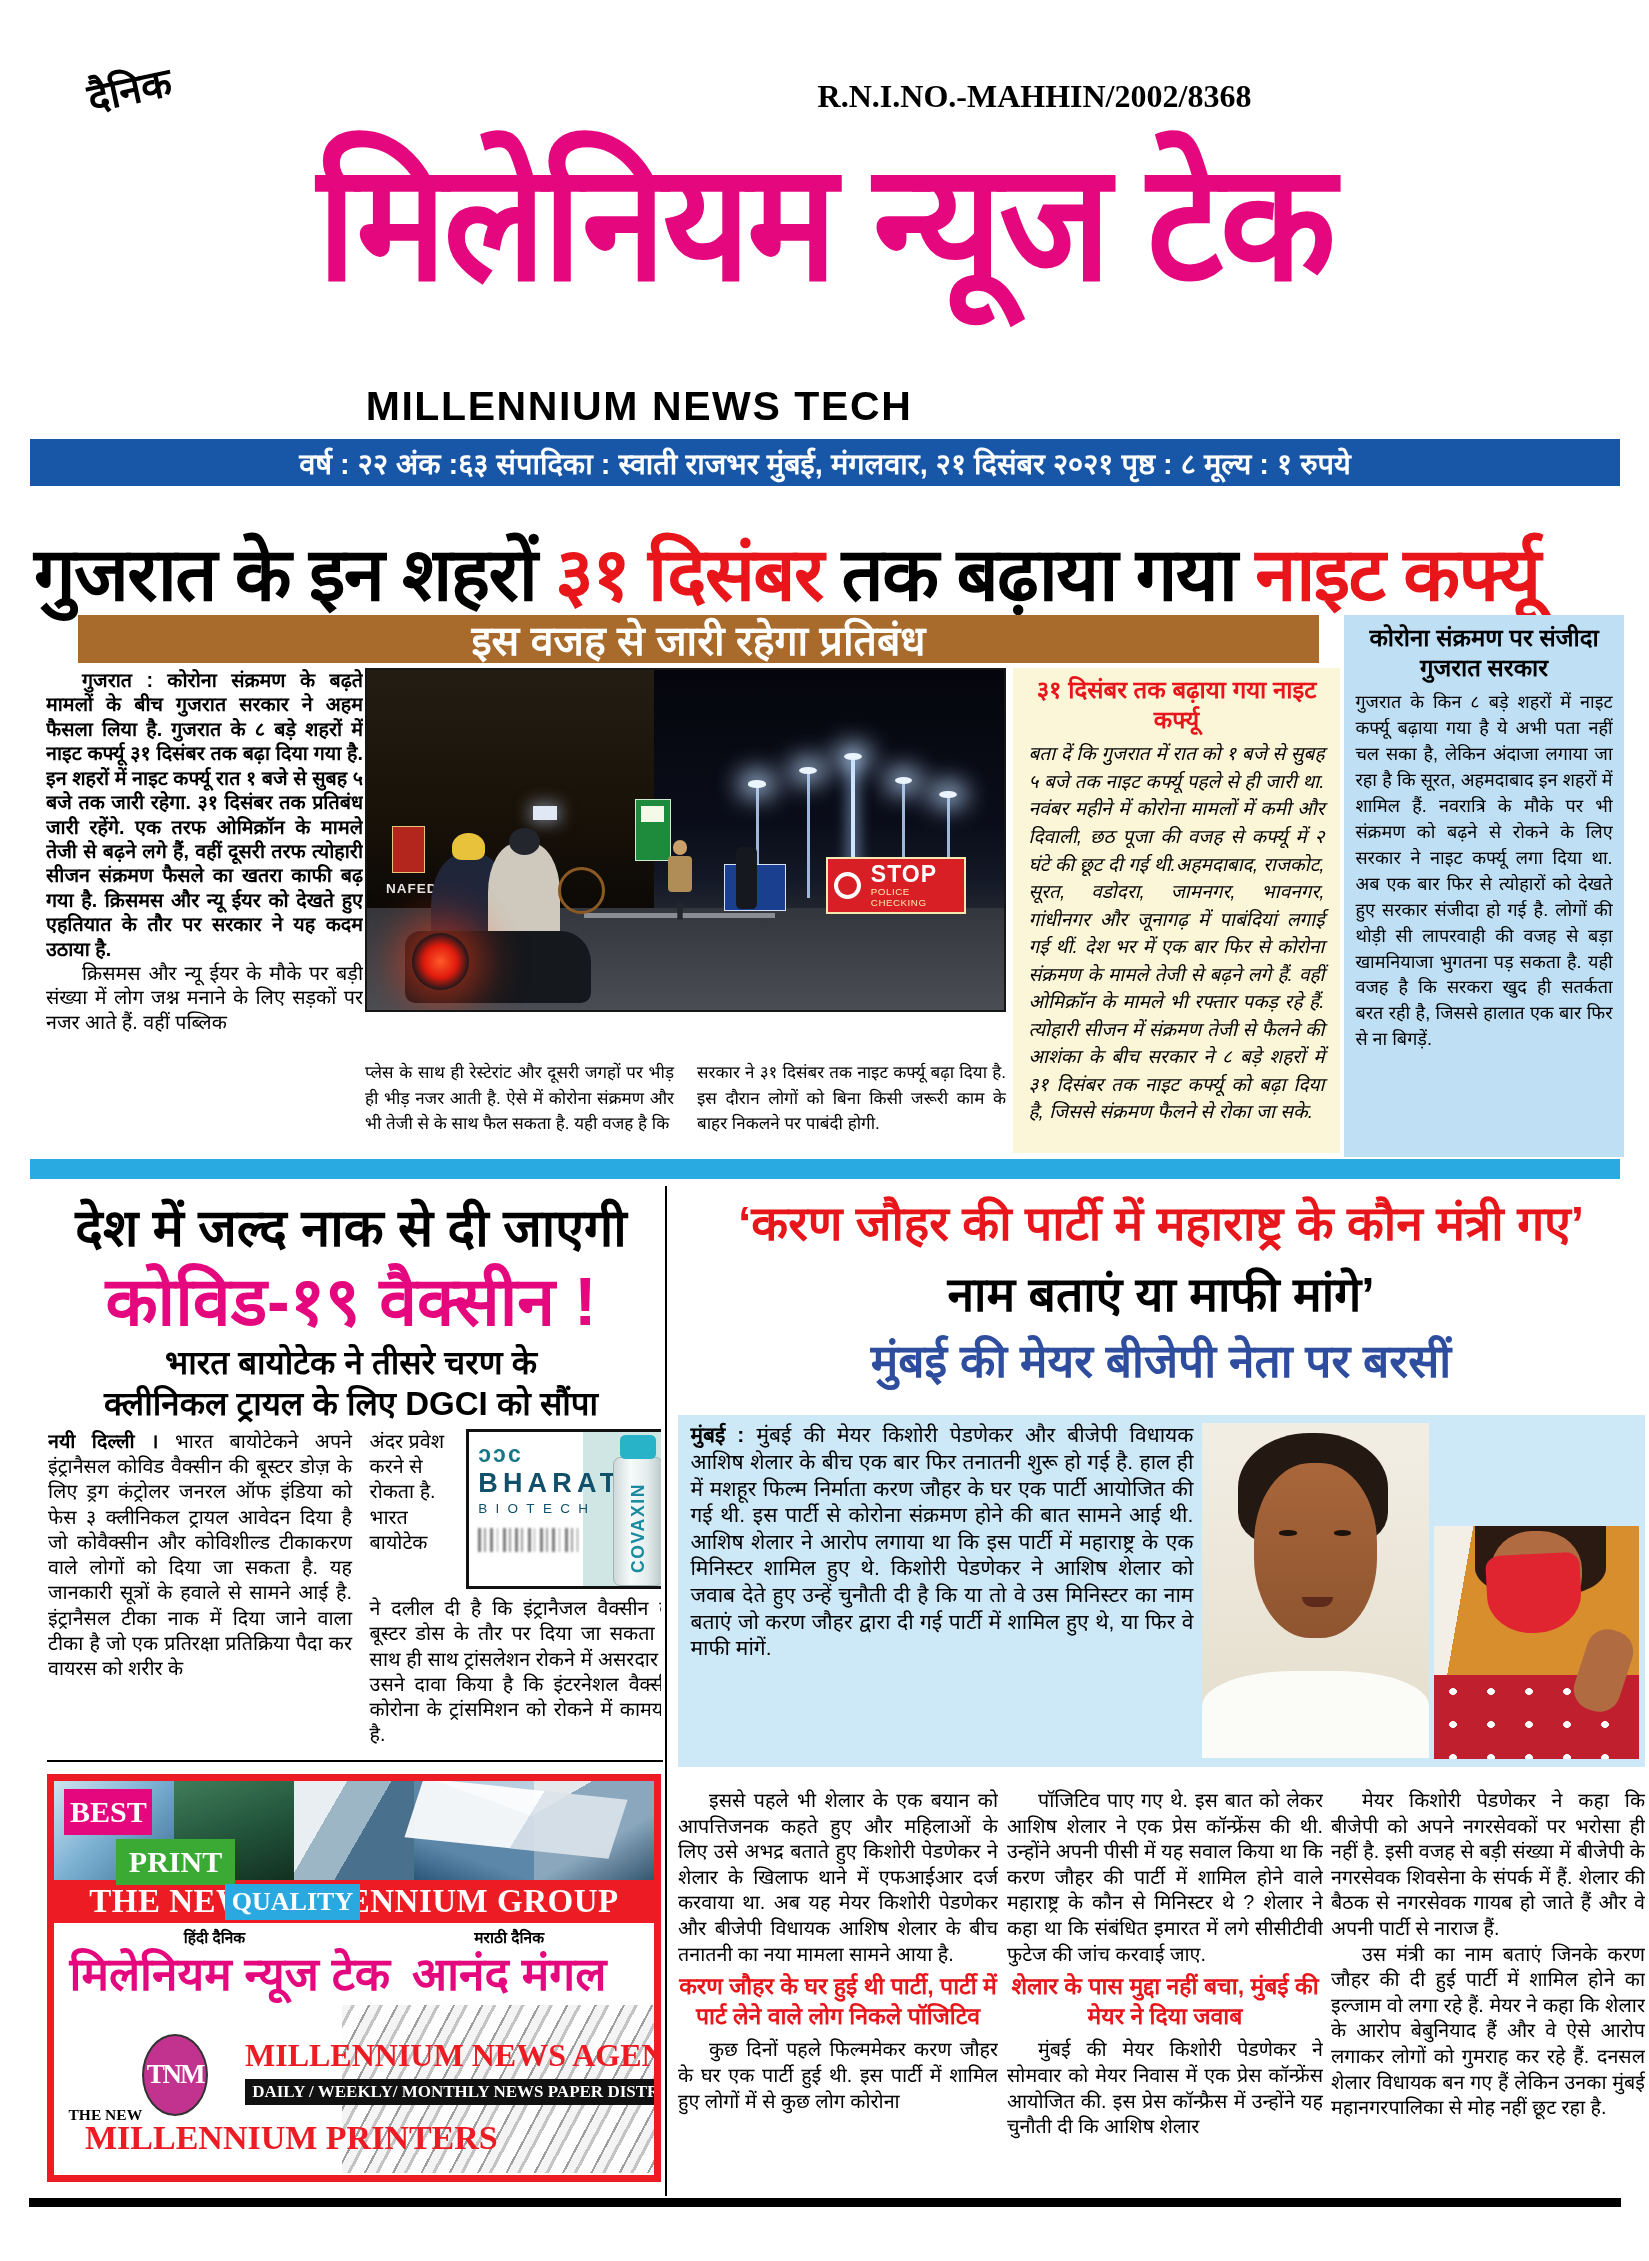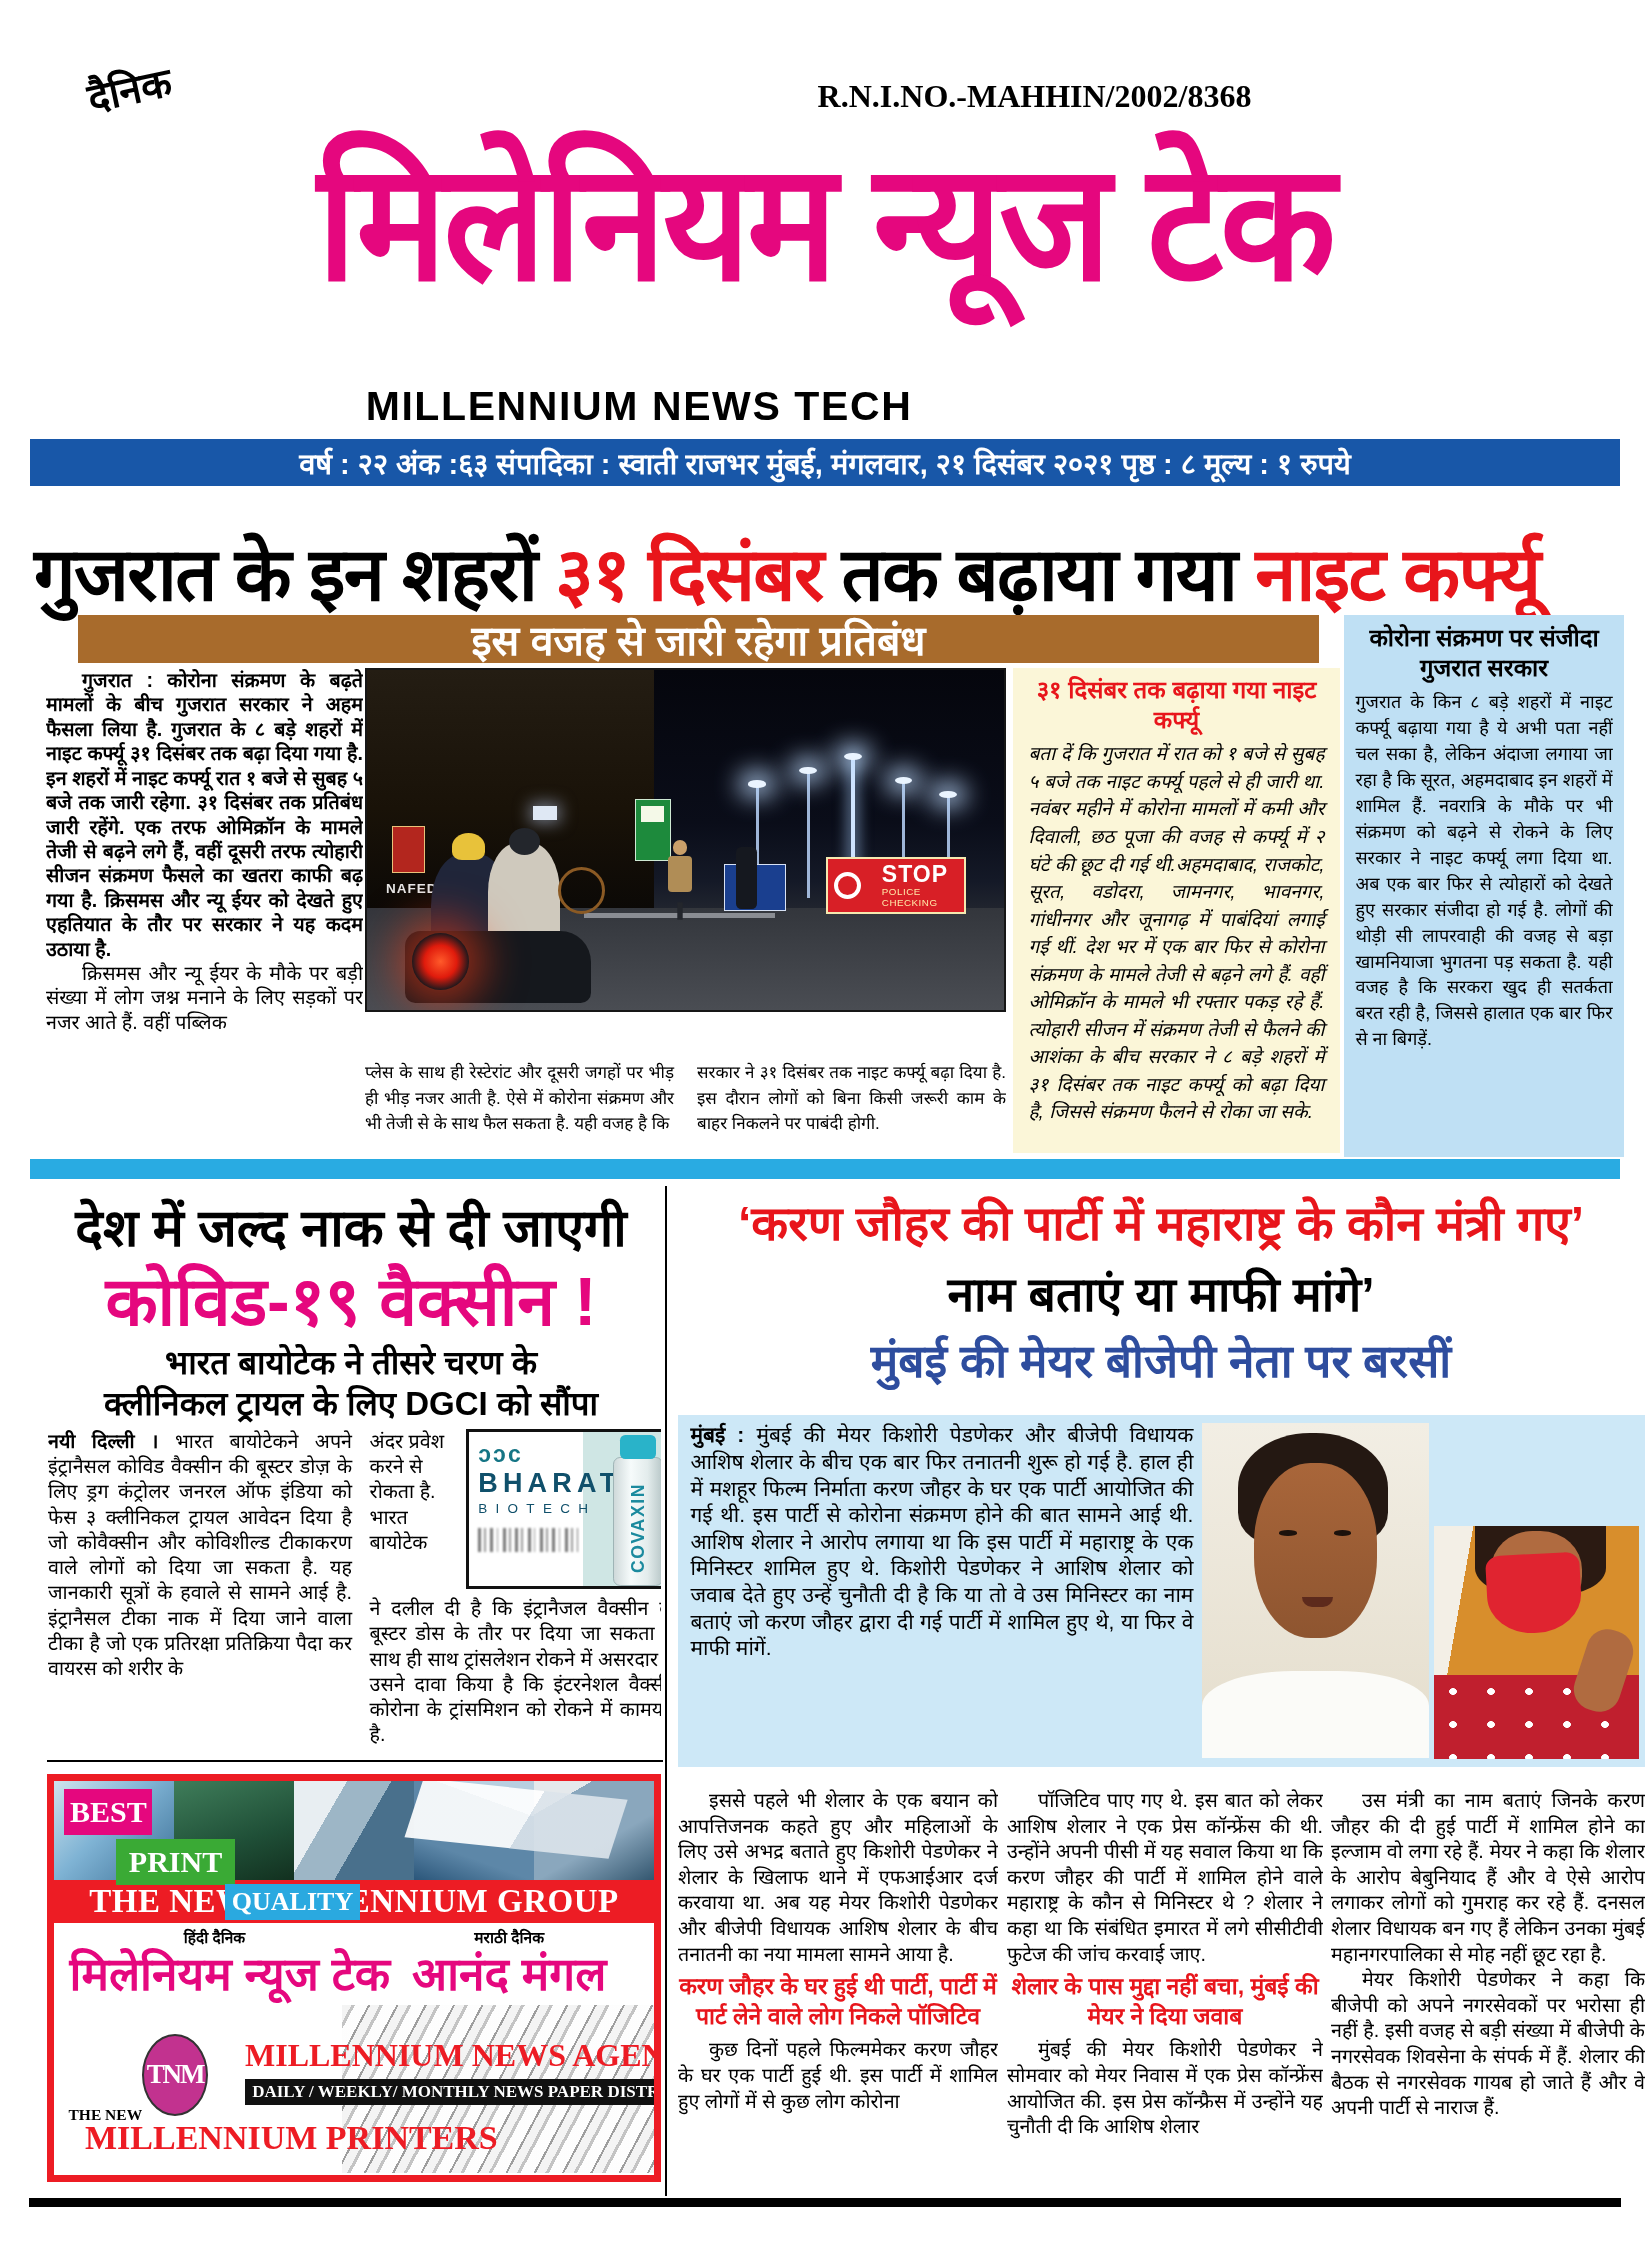--- a/index.html
+++ b/index.html
@@ -55,21 +55,21 @@
           box-shadow:0 0 24px 9.3px rgba(190,220,255,.85);}
   .l1{left:61%;top:34%;height:33%;}
   .l2{left:69%;top:30%;height:37%;}
   .l3{left:76%;top:26%;height:41%;width:4.1px;background:#cfe4ff;box-shadow:0 0 13.5px 3.1px rgba(170,210,255,.6);}
   .l4{left:84%;top:33%;height:34%;}
   .l5{left:91%;top:37%;height:30%;}
   .ph-green{position:absolute;left:42%;top:38%;width:36px;height:62px;background:#1d8a3c;border:1.6px solid #cfe9d4;}
   .ph-green:after{content:"";position:absolute;left:5.2px;top:6.2px;right:5.2px;height:15.5px;background:#f4f9e8;}
   .ph-bban{position:absolute;left:56%;top:57%;width:62px;height:47px;background:#1a3f8f;border:1.6px solid #d8e2f4;}
   .ph-stop{position:absolute;left:72%;top:55%;width:140px;height:57px;background:#d81f26;border:2.1px solid #f4e9b0;
-           display:flex;align-items:center;gap:21px;padding:3.1px 6.2px;color:#fff;}
+           display:flex;align-items:center;gap:10px;padding:3.1px 6.2px;color:#fff;}
   .ph-stop .o{width:27px;height:27px;border:4.7px solid #fff;border-radius:50%;flex:0 0 auto;}
   .ph-stop b{display:block;font-size:23px;line-height:1;letter-spacing:1px;}
   .ph-stop small{display:block;font-size:9.8px;letter-spacing:0.5px;color:#ffe9a8;}
   .ph-police{position:absolute;left:47%;top:50%;width:28px;height:78px;}
   .ph-police:before{content:"";position:absolute;left:6.2px;top:0;width:14.5px;height:14.5px;border-radius:50%;background:#caa06a;}
   .ph-police:after{content:"";position:absolute;left:2.1px;top:15.5px;width:24px;height:36px;background:#b08d56;border-radius:4.1px;
                    box-shadow:0 37px 0 -9.3px #23262c;}
   .ph-sold{position:absolute;left:58%;top:52%;width:21px;height:62px;background:#15181f;border-radius:5.2px;}
   .ph-riders{position:absolute;left:10%;top:48%;width:155px;height:171px;}
   .ph-riders .r1{position:absolute;left:0;top:21px;width:78px;height:129px;background:#20263a;border-radius:40% 40% 20% 20%;}
@@ -329,22 +329,22 @@
     <p data-name="mayor-col2-para1">पॉजिटिव पाए गए थे. इस बात को लेकर आशिष शेलार ने एक प्रेस कॉन्फ्रेंस की थी. उन्होंने अपनी पीसी में यह सवाल किया था कि करण जौहर की पार्टी में शामिल होने वाले महाराष्ट्र के कौन से मिनिस्टर थे ? शेलार ने कहा था कि संबंधित इमारत में लगे सीसीटीवी फुटेज की जांच करवाई जाए.</p>
     <h4 data-name="mayor-subhead-2">शेलार के पास मुद्दा नहीं बचा, मुंबई की मेयर ने दिया जवाब</h4>
     <p data-name="mayor-col2-para2">मुंबई की मेयर किशोरी पेडणेकर ने सोमवार को मेयर निवास में एक प्रेस कॉन्फ्रेंस आयोजित की. इस प्रेस कॉन्फ्रैस में उन्होंने यह चुनौती दी कि आशिष शेलार</p>
   </div>
   <div class="bcol ba" data-name="mayor-column-1">
     <p data-name="mayor-col1-para1">इससे पहले भी शेलार के एक बयान को आपत्तिजनक कहते हुए और महिलाओं के लिए उसे अभद्र बताते हुए किशोरी पेडणेकर ने शेलार के खिलाफ थाने में एफआईआर दर्ज करवाया था. अब यह मेयर किशोरी पेडणेकर और बीजेपी विधायक आशिष शेलार के बीच तनातनी का नया मामला सामने आया है.</p>
     <h4 data-name="mayor-subhead-1">करण जौहर के घर हुई थी पार्टी, पार्टी में पार्ट लेने वाले लोग निकले पॉजिटिव</h4>
     <p data-name="mayor-col1-para2">कुछ दिनों पहले फिल्ममेकर करण जौहर के घर एक पार्टी हुई थी. इस पार्टी में शामिल हुए लोगों में से कुछ लोग कोरोना</p>
   </div>
   <div class="bcol bc" data-name="mayor-column-3">
+    <p data-name="mayor-col3-para2">मेयर किशोरी पेडणेकर ने कहा कि बीजेपी को अपने नगरसेवकों पर भरोसा ही नहीं है. इसी वजह से बड़ी संख्या में बीजेपी के नगरसेवक शिवसेना के संपर्क में हैं. शेलार की बैठक से नगरसेवक गायब हो जाते हैं और वे अपनी पार्टी से नाराज हैं.</p>
     <p data-name="mayor-col3-para1">उस मंत्री का नाम बताएं जिनके करण जौहर की दी हुई पार्टी में शामिल होने का इल्जाम वो लगा रहे हैं. मेयर ने कहा कि शेलार के आरोप बेबुनियाद हैं और वे ऐसे आरोप लगाकर लोगों को गुमराह कर रहे हैं. दनसल शेलार विधायक बन गए हैं लेकिन उनका मुंबई महानगरपालिका से मोह नहीं छूट रहा है.</p>
-    <p data-name="mayor-col3-para2">मेयर किशोरी पेडणेकर ने कहा कि बीजेपी को अपने नगरसेवकों पर भरोसा ही नहीं है. इसी वजह से बड़ी संख्या में बीजेपी के नगरसेवक शिवसेना के संपर्क में हैं. शेलार की बैठक से नगरसेवक गायब हो जाते हैं और वे अपनी पार्टी से नाराज हैं.</p>
   </div>
 
   <div class="ad" data-name="millennium-group-advert">
     <div class="ad-strip" data-name="printing-press-collage">
       <div class="s s1"></div>
         <div class="s s2"></div>
         <div class="s s3"></div>
         <div class="s s4"></div>
         <div class="s s5"></div>
       <div class="tagbox tag-best" data-name="best-label">BEST</div>

